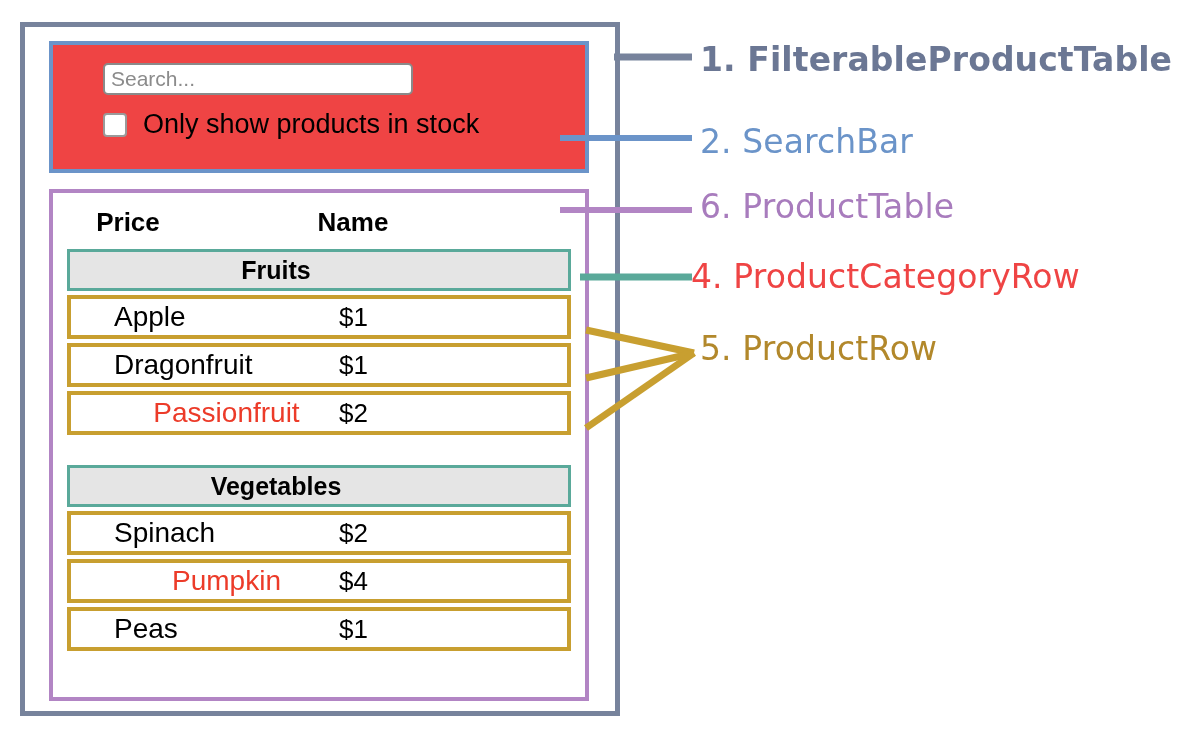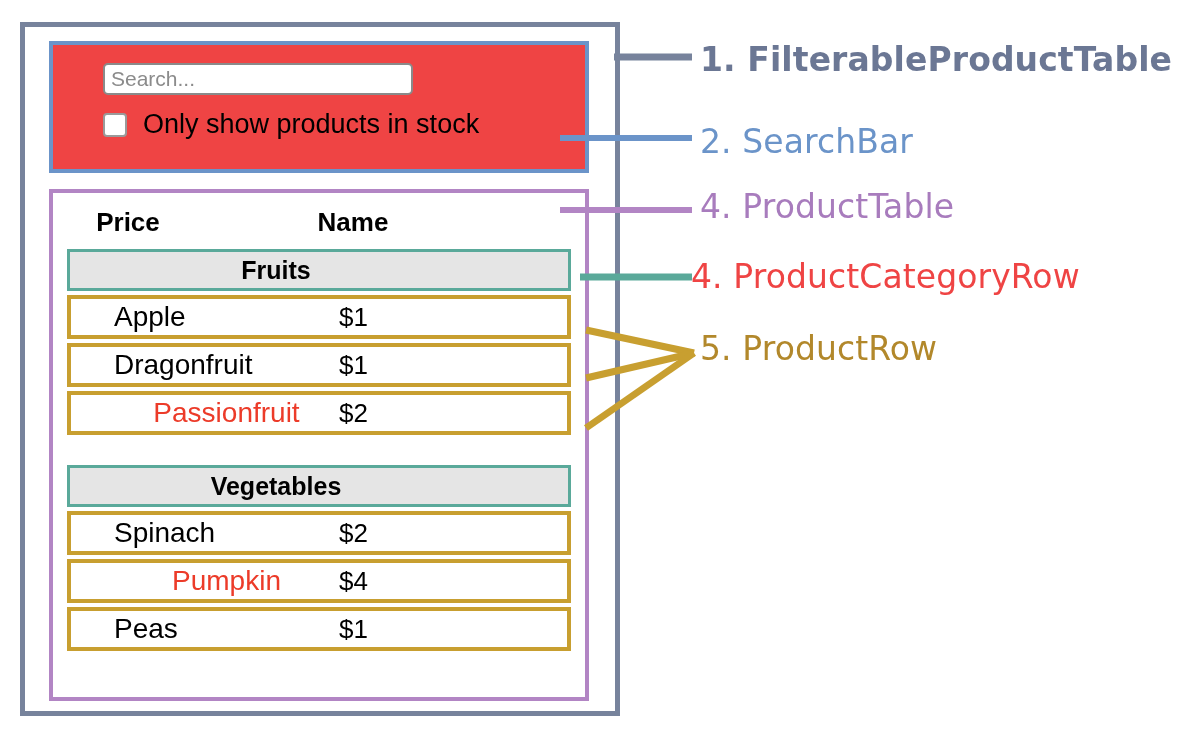--- a/index.html
+++ b/index.html
@@ -284,17 +284,17 @@
 
     <line x1="580" y1="277" x2="692" y2="277" stroke="#5aa99a" stroke-width="7"></line>
 
     <line x1="586" y1="330" x2="694" y2="353" stroke="#c89f30" stroke-width="7"></line>
     <line x1="586" y1="378" x2="694" y2="353" stroke="#c89f30" stroke-width="7"></line>
     <line x1="586" y1="428" x2="694" y2="353" stroke="#c89f30" stroke-width="7"></line>
   </svg>
 
   <div class="annotation ann-1">1. FilterableProductTable</div>
   <div class="annotation ann-2">2. SearchBar</div>
-  <div class="annotation ann-3">4. ProductTable</div>
+  <div class="annotation ann-3">6. ProductTable</div>
   <div class="annotation ann-4">4. ProductCategoryRow</div>
   <div class="annotation ann-5">5. ProductRow</div>
 
 </div>
 
 </body></html>

